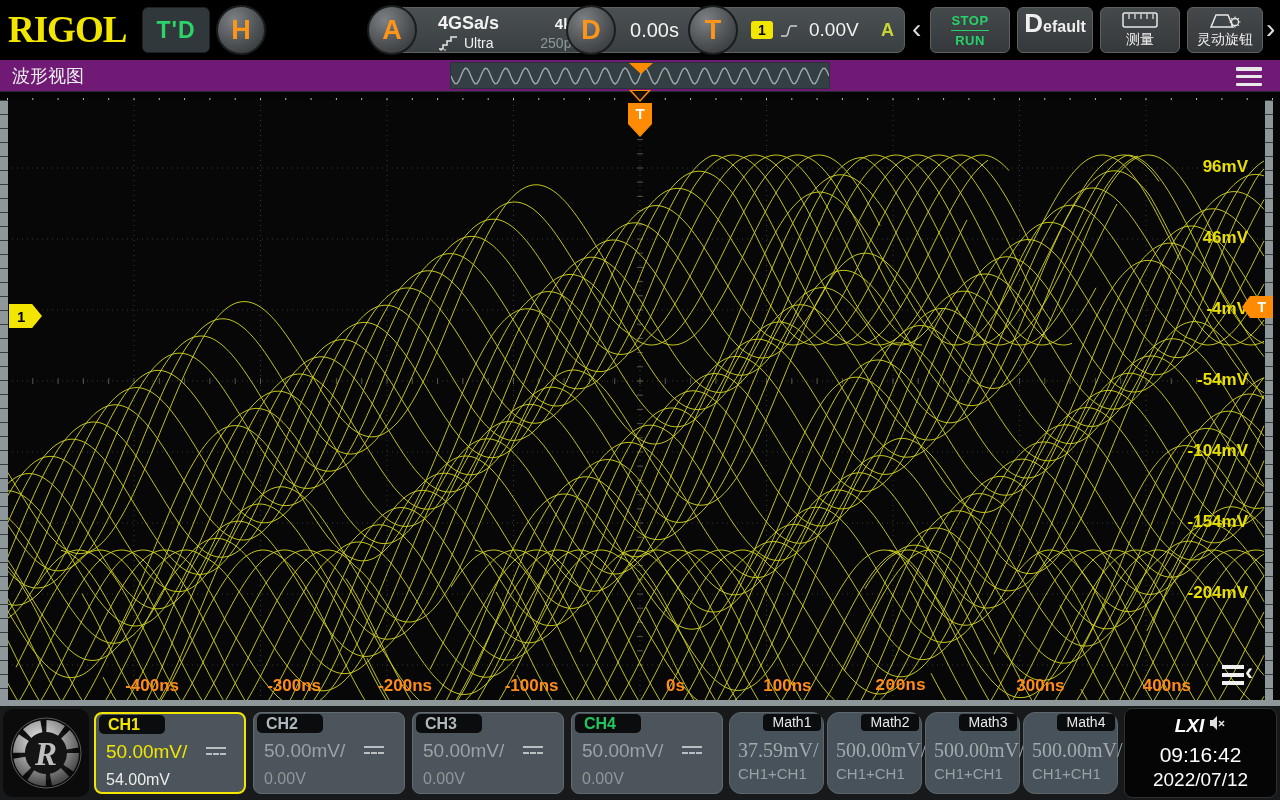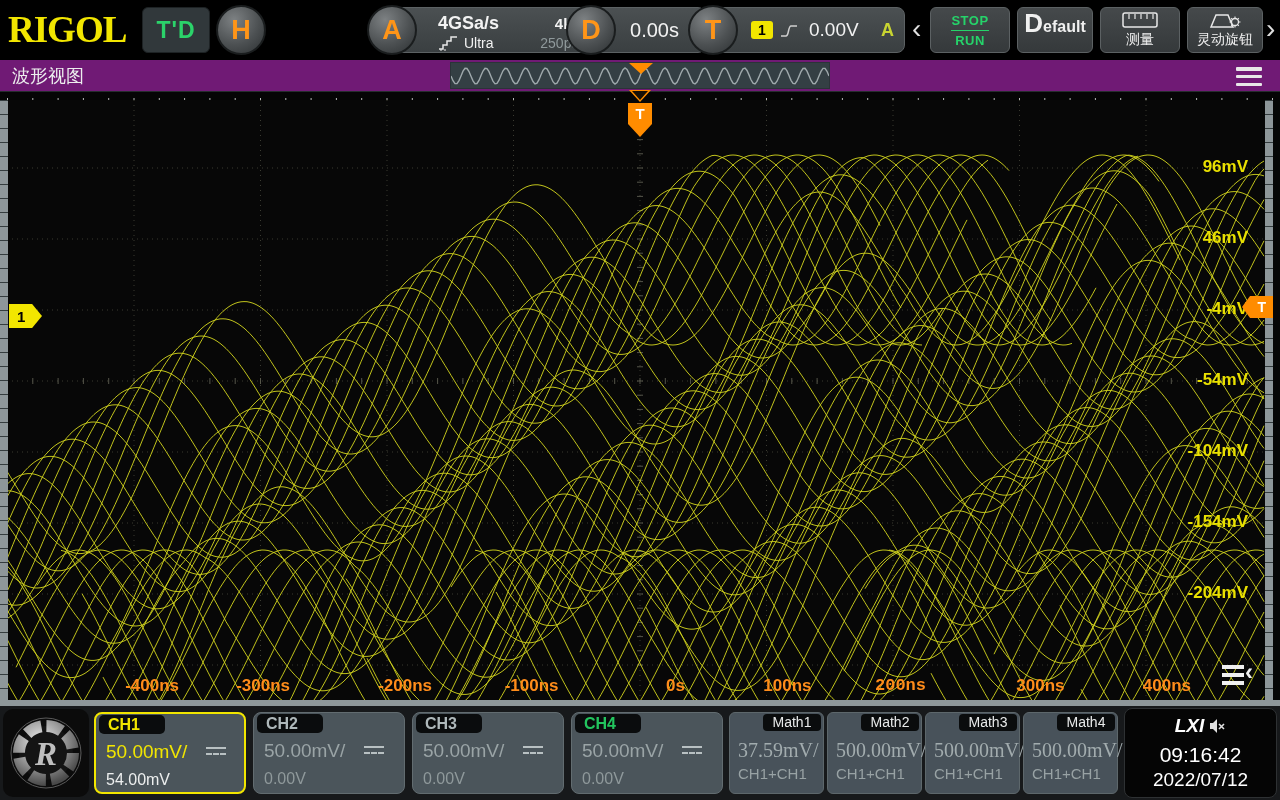--- a/index.html
+++ b/index.html
@@ -102,28 +102,28 @@
            border:1px solid #626c70; border-radius:8px; }
   .chbox.active { border:2px solid #f2e600; }
   .chtab { position:absolute; left:3px; top:1px; width:66px; height:19px; background:#0a0c0d;
            border-radius:5px; font-size:16px; font-weight:bold; padding-left:9px; line-height:19px; }
   .chscale { position:absolute; left:10px; top:27px; font-size:19px; }
   .choffset { position:absolute; left:10px; top:57px; font-size:16px; }
   .coupl { position:absolute; left:110px; top:33px; width:20px; height:10px; }
   .coupl .s { height:0; border-top:2px solid #b8c0c2; }
   .coupl .d { height:0; border-top:2px dashed #b8c0c2; margin-top:4px; }
   .mathbox { position:absolute; top:6px; width:95px; height:82px; background:#48525a;
-             border:1px solid #5d676b; border-radius:6px; }
+             border:1px solid #5d676b; border-radius:12px; }
   .mathtab { position:absolute; right:2px; top:1px; width:58px; height:17px; background:#0a0c0d;
              border-radius:4px; color:#e8eaea; font-size:14px; text-align:center; line-height:17px; }
   .mathscale { position:absolute; left:8px; top:26px; font-size:20px; color:#a2acae;font-family:Liberation Serif, serif; }
   .mathexpr { position:absolute; left:8px; top:52px; font-size:15px; color:#98a2a4; }
   .infobox { position:absolute; left:1124px; top:2px; width:153px; height:90px; background:#050505;
              border:1px solid #2e3133; border-radius:8px; color:#fff; text-align:center; }
-  .lxirow { position:absolute; left:0; top:6px; width:100%; display:flex; align-items:center;
+  .lxirow { position:absolute; left:0; top:6px; width:100%; display:flex; align-items:flex-start;
             justify-content:center; gap:5px; }
   .lxi { font-style:italic; font-weight:900; font-size:19px; }
   .clock { position:absolute; left:0; top:20px; width:100%; font-size:21px;margin-top:14px; }
   .datetxt { position:absolute; left:0; top:60px; width:100%; font-size:19px; }
 </style>
 </head>
 <body>
 
 <div class="topbar">
   <div class="logo">RIGOL</div>
@@ -459,21 +459,21 @@
       <div style="top: 57px;">96mV</div>
       <div style="top: 128px;">46mV</div>
       <div style="top: 199px;">-4mV</div>
       <div style="top: 270px;">-54mV</div>
       <div style="top: 341px;">-104mV</div>
       <div style="top: 412px;">-154mV</div>
       <div style="top: 483px;">-204mV</div>
     </div>
   <div class="tlabels" id="tlabels">
       <div style="left: 89px;">-400ns</div>
-      <div style="left: 200px;">-300ns</div>
+      <div style="left: 231px;">-300ns</div>
       <div style="left: 342px;">-200ns</div>
       <div style="left: 468.5px;">-100ns</div>
       <div style="left: 595px;">0s</div>
       <div style="left: 721.5px;">100ns</div>
       <div style="left: 836px; font-family: Liberation Mono, monospace;">200ns</div>
       <div style="left: 974.5px;">300ns</div>
       <div style="left: 1101px;">400ns</div>
     </div>
 
   <div class="collapse">

